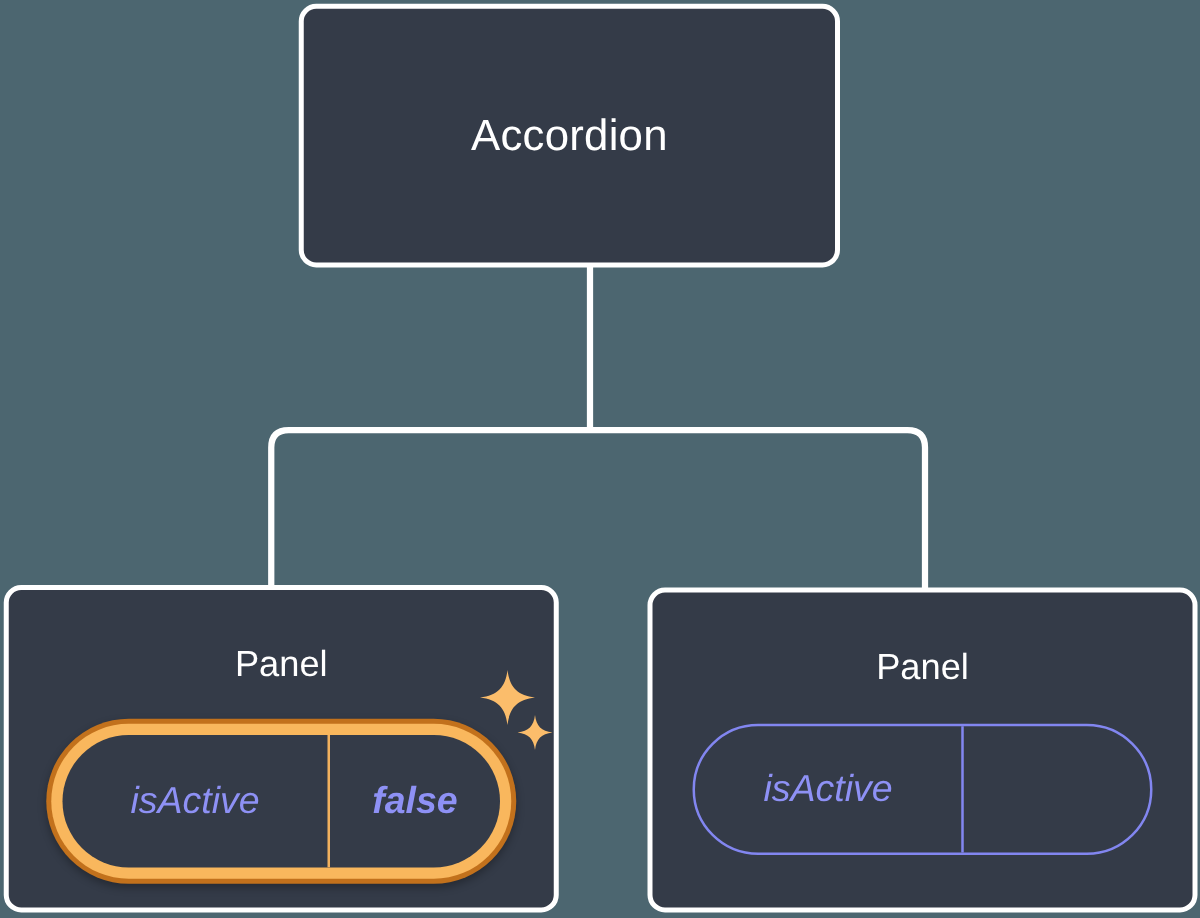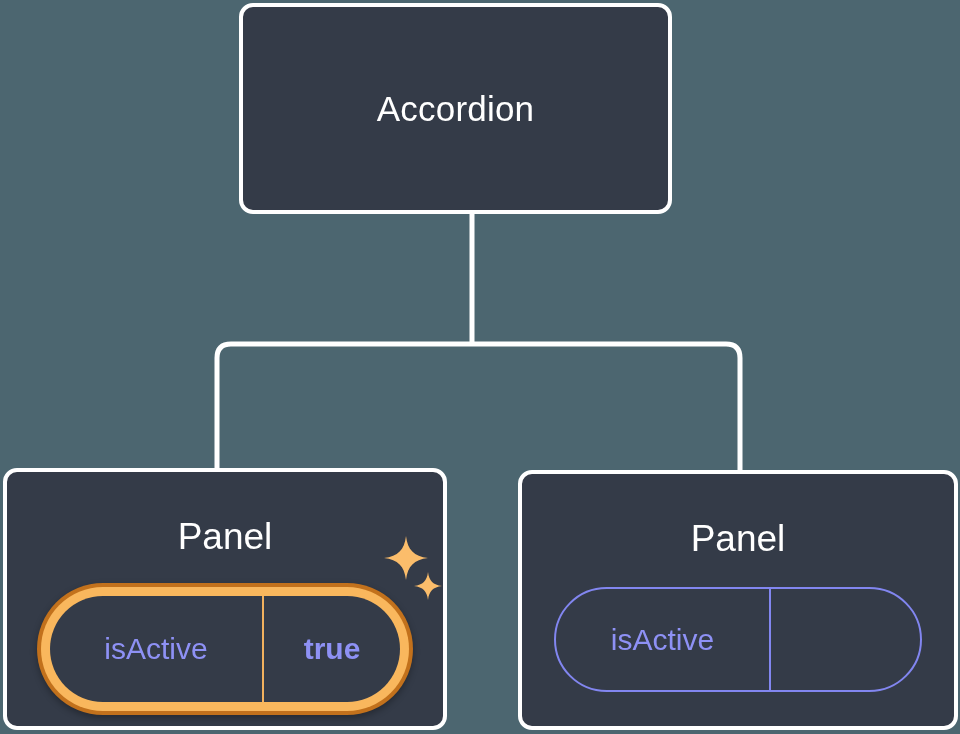--- a/index.html
+++ b/index.html
@@ -70,21 +70,21 @@
     height: 262px;
   }
   #node-panel-right {
     left: 518px;
     top: 470px;
     width: 440px;
     height: 260px;
   }
   .node-title-panel {
     color: #ffffff;
-    font-size: 37px;
+    font-size: 29px;
     font-weight: 400;
     line-height: 1;
     margin-top: 46px;
   }
 
   
   .pill {
     position: relative;
     box-sizing: border-box;
     display: flex;
@@ -94,20 +94,21 @@
     background: transparent;
   }
   .pill-key, .pill-val {
     display: flex;
     align-items: center;
     justify-content: center;
     color: #8e91f5;
     font-size: 30px;
     line-height: 1;
     white-space: nowrap;
+    font-style: italic;
   }
   .pill-divider {
     width: 2px;
     background: #8286f0;
     flex: 0 0 2px;
   }
 
   
   #pill-right {
     width: 368px;
@@ -202,21 +203,21 @@
   </div>
 
   <div class="node panel-node" id="node-panel-left">
     <span class="node-title-panel">Panel</span>
 
     <div class="pill-highlight">
       <div class="pill-highlight-inner">
         <div class="pill-highlight-core">
           <span class="pill-key">isActive</span>
           <span class="pill-divider"></span>
-          <span class="pill-val">true</span>
+          <span class="pill-val">false</span>
         </div>
       </div>
     </div>
   </div>
 
   <svg class="sparkle" id="sparkle-large" viewBox="0 0 100 100" aria-hidden="true">
     <path d="M50 0 C54 32 68 46 100 50 C68 54 54 68 50 100 C46 68 32 54 0 50 C32 46 46 32 50 0 Z" fill="#fbbd6b"></path>
   </svg>
   <svg class="sparkle" id="sparkle-small" viewBox="0 0 100 100" aria-hidden="true">
     <path d="M50 0 C54 32 68 46 100 50 C68 54 54 68 50 100 C46 68 32 54 0 50 C32 46 46 32 50 0 Z" fill="#fbbd6b"></path>

